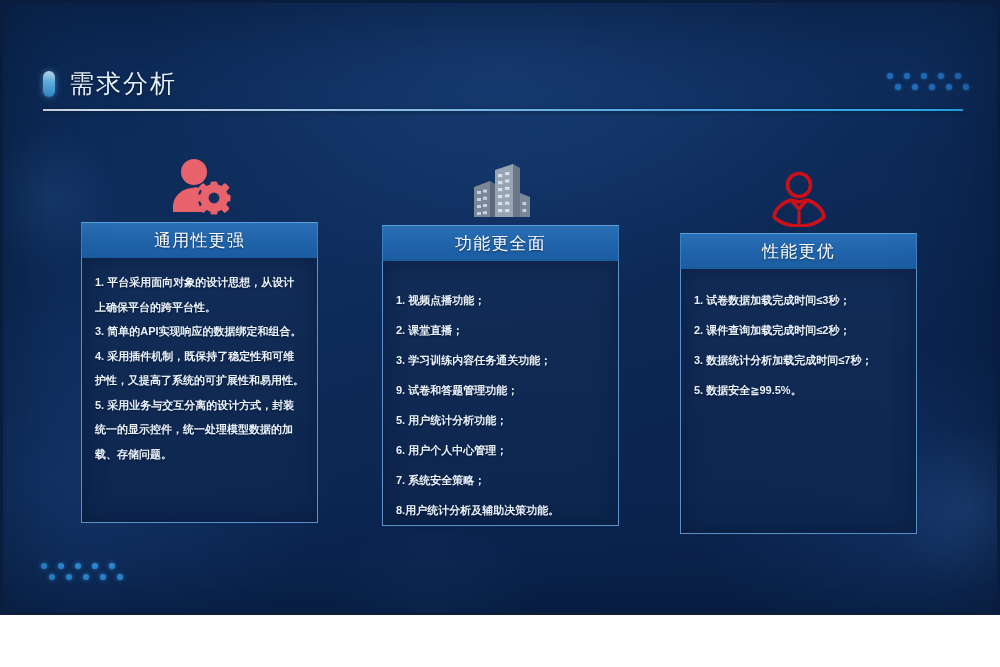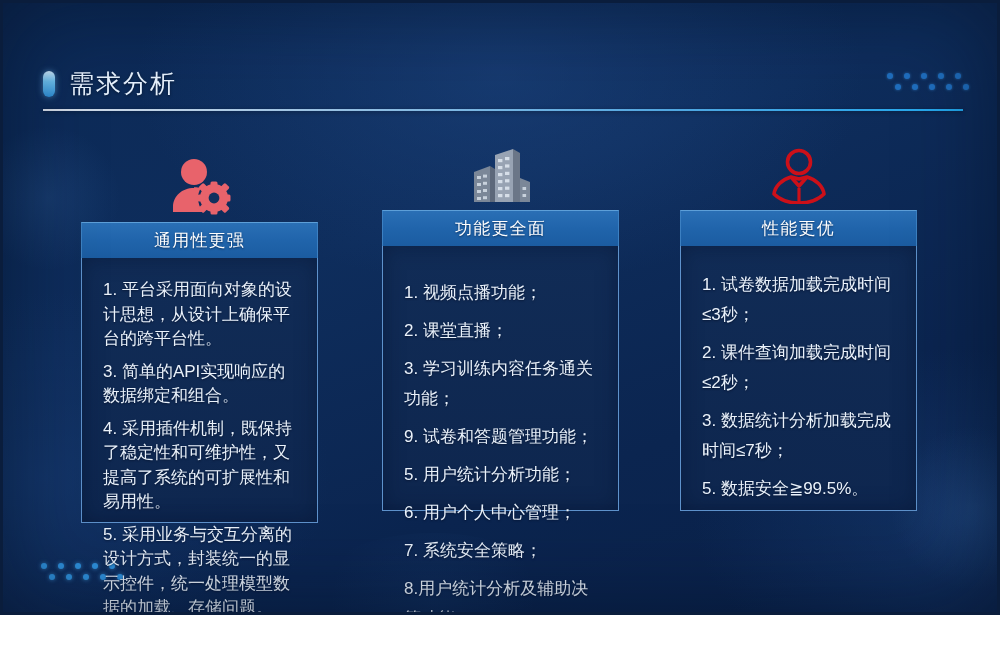--- a/index.html
+++ b/index.html
@@ -105,22 +105,22 @@
   #dots-top-right span { background: #1f6fc0; box-shadow: 0 0 3px rgba(60,150,230,0.6); }
   #dots-bottom-left { left: 38px; top: 560px; }
   #dots-bottom-left span { background: #2f93e0; box-shadow: 0 0 4px rgba(70,170,245,0.7); }
 
   
   .card {
     position: absolute;
     width: 237px;
   }
   #card-0 { left: 78px; top: 219px; }
-  #card-1 { left: 379px; top: 207px; }
-  #card-2 { left: 677px; top: 207px; }
+  #card-1 { left: 379px; top: 222px; }
+  #card-2 { left: 677px; top: 230px; }
 
   .card-icon {
     position: absolute;
     left: 0;
     top: -68px;
     width: 237px;
     height: 62px;
     display: flex;
     align-items: flex-end;
     justify-content: center;
@@ -151,24 +151,25 @@
     background: linear-gradient(180deg, rgba(17,44,86,0.92) 0%, rgba(14,38,78,0.92) 100%);
     padding: 16px 13px 14px 13px;
     box-shadow: inset 0 0 20px rgba(5,20,50,0.5);
   }
   #card-0 .card-body { height: 265px; padding-top: 12px; }
   #card-1 .card-body { height: 265px; padding-top: 24px; }
   #card-2 .card-body { height: 265px; }
 
   .card-line {
     color: #eaf2fb;
-    font-size: 17px;
+    font-size: 11px;
     line-height: 24px;
     text-shadow: 0 1px 2px rgba(0,10,30,0.55);
-    margin: 8px;
+    margin: 0;
+    font-weight: bold;
   }
   #card-1 .card-line, #card-2 .card-line { line-height: 30px; }
   #card-0 .card-line { line-height: 24.5px; }
 
   
   .icon-svg { display: block; }
 </style>
 </head>
 <body>
 

